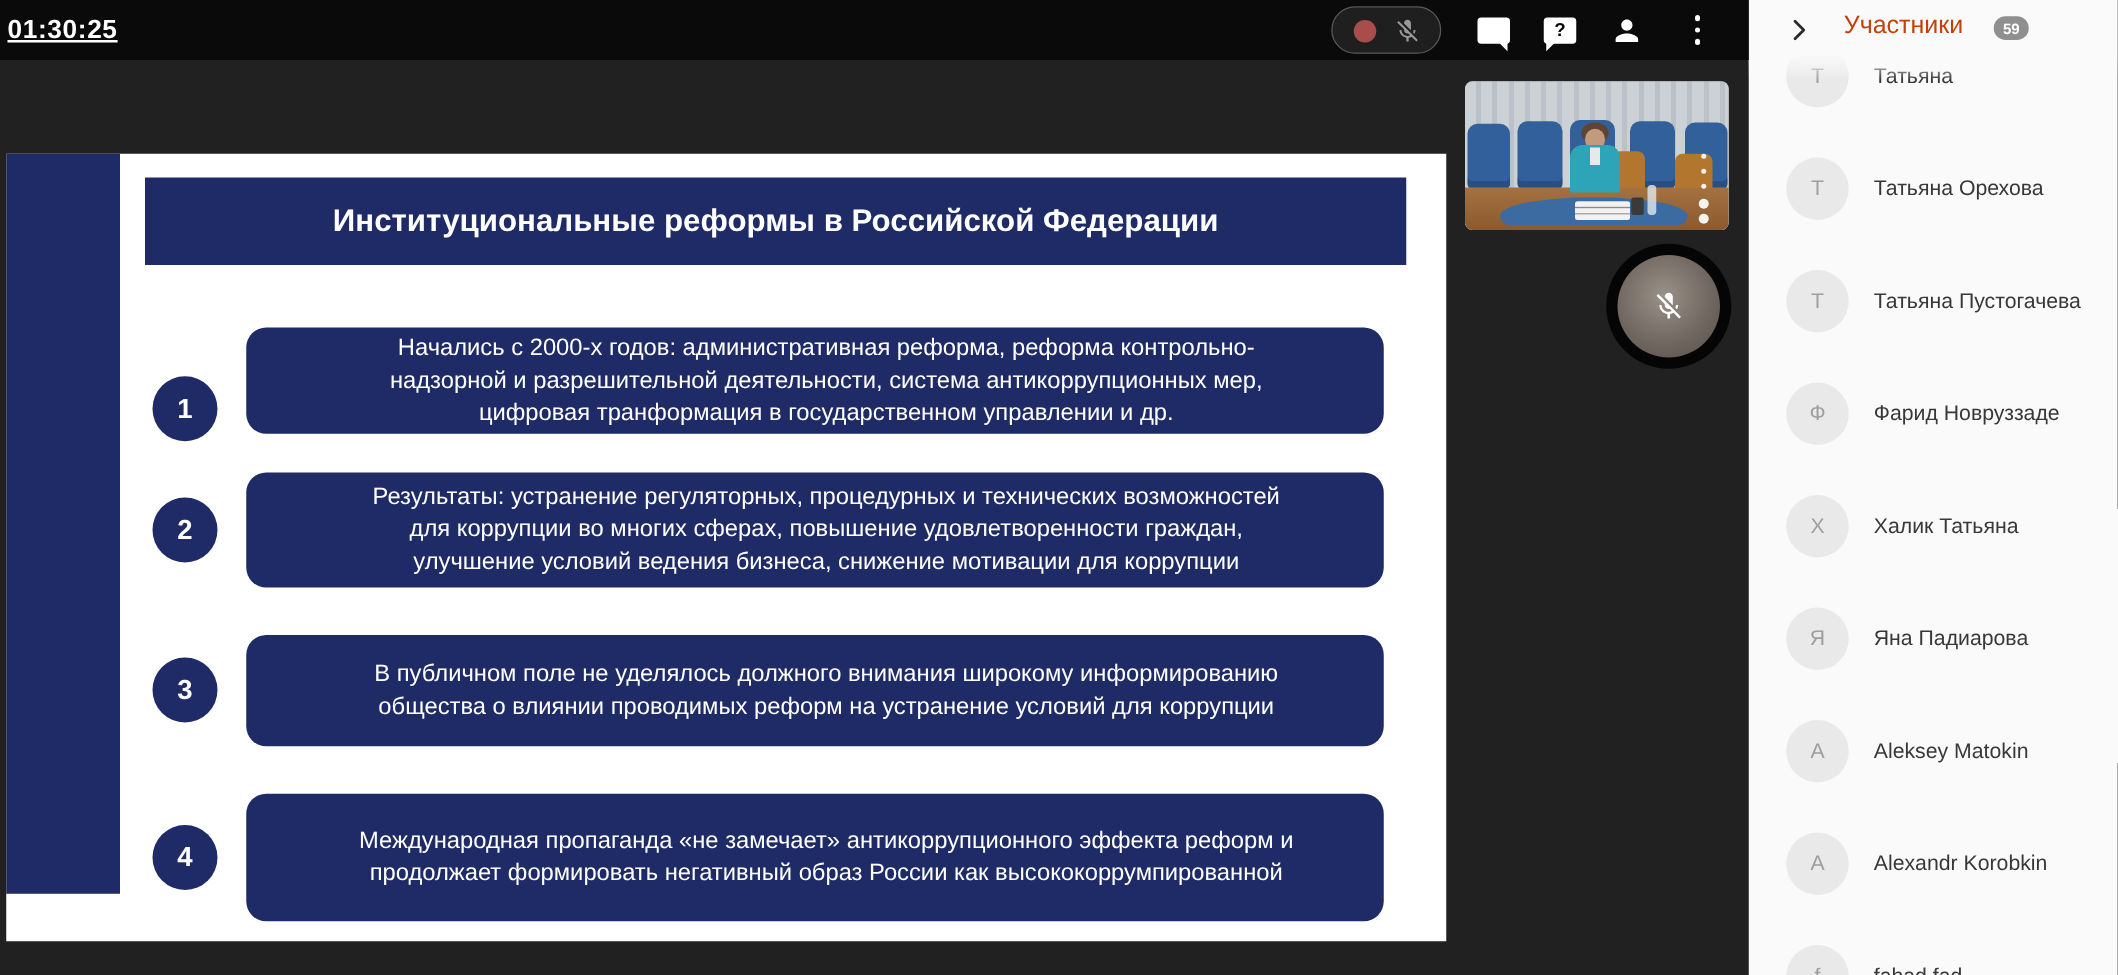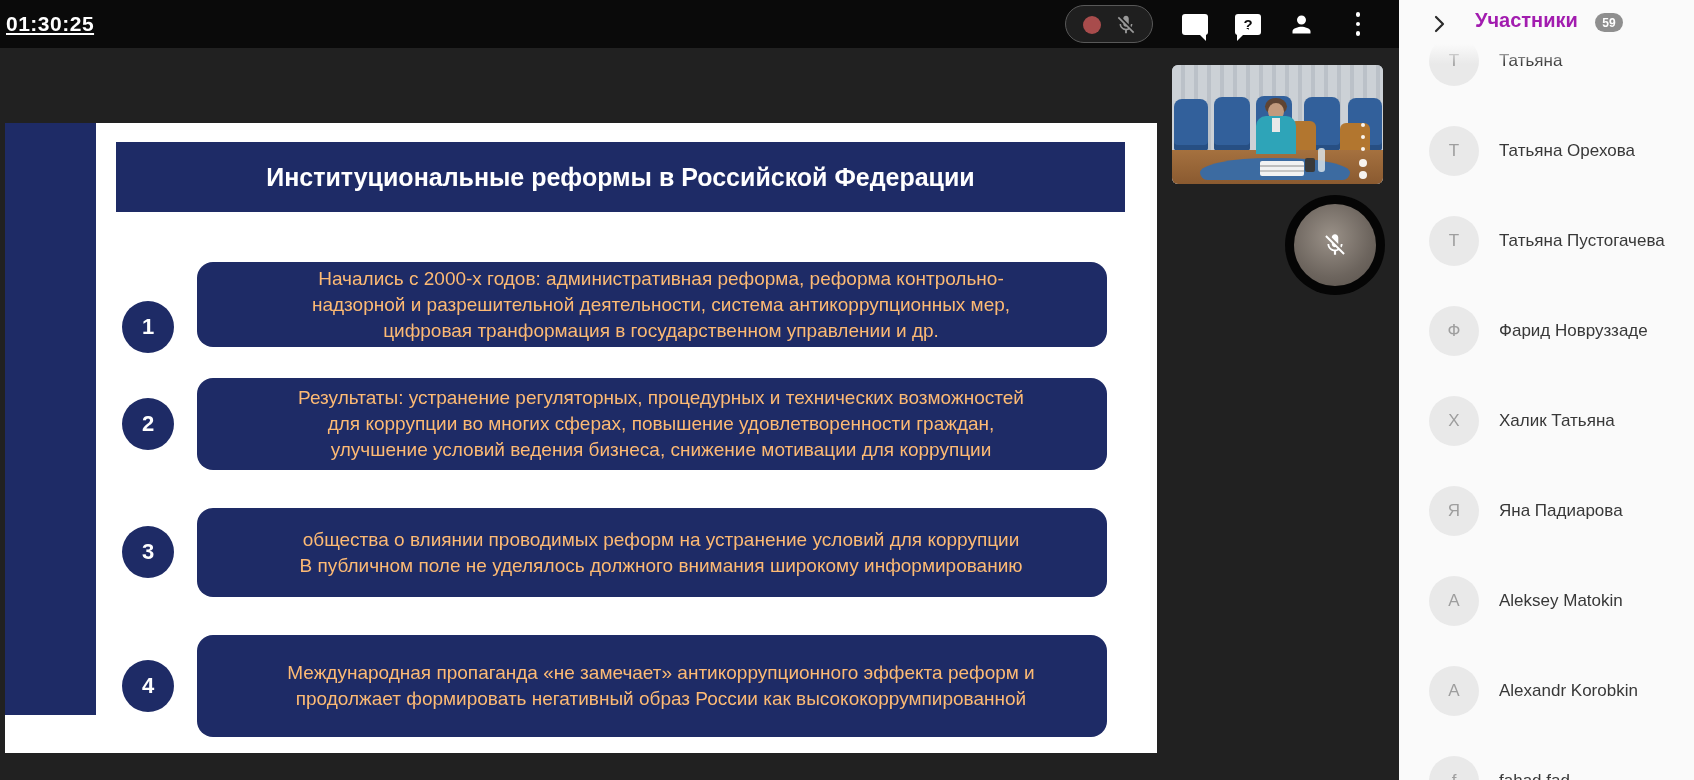--- a/index.html
+++ b/index.html
@@ -26,21 +26,21 @@
   .kebab i{width:4.5px;height:4.5px;border-radius:50%;background:#fff;}
   
   .stage{position:absolute;left:0;top:48px;width:1399px;height:732px;background:#212121;}
   
   .slide{position:absolute;left:5px;top:123px;width:1152px;height:630px;background:#fff;text-align:center;}
   .slide-sidebar{position:absolute;left:0;top:0;width:91px;height:592px;background:#1e2b66;}
   .slide-banner{position:absolute;left:111px;top:19px;width:1009px;height:70px;background:#1e2b66;display:flex;align-items:center;justify-content:center;}
   .slide-banner span{color:#fff;font-size:25px;font-weight:bold;}
   .num-circle{position:absolute;left:117px;width:52px;height:52px;border-radius:50%;background:#1e2b66;color:#fff;font-size:22px;font-weight:bold;display:flex;align-items:center;justify-content:center;}
   .pt-box{position:absolute;left:192px;width:910px;background:#1e2b66;border-radius:16px;display:flex;flex-direction:column;justify-content:center;padding-left:18px;box-sizing:border-box;}
-  .pt-box .box-line{color:#fdba74;font-size:19px;line-height:26px;white-space:nowrap;}
+  .pt-box .box-line{color:#ffffff;font-size:19px;line-height:26px;white-space:nowrap;}
   
   .vtile{position:absolute;left:1172px;top:65px;width:211px;height:119px;border-radius:6px;overflow:hidden;background:#aeb4bb;}
   .blinds{position:absolute;inset:0;background:repeating-linear-gradient(90deg,#ccd1d6 0 9px,#bbc1c8 9px 13px);}
   .chair{position:absolute;border-radius:8px 8px 4px 4px;background:#32609b;box-shadow:inset 0 -6px 0 #274f83;}
   .chair.wood{background:#b2762f;box-shadow:inset 0 -5px 0 #96601f;border-radius:6px 6px 3px 3px;}
   .desk{position:absolute;left:0;right:0;bottom:0;height:34px;background:linear-gradient(#a5713f,#8a5a30);}
   .deskmat{position:absolute;left:28px;bottom:4px;width:150px;height:22px;background:#3c6ba1;border-radius:50% 50% 8px 8px/70% 70% 8px 8px;}
   .hair{position:absolute;left:93px;top:33px;width:22px;height:17px;border-radius:50%;background:#5f4433;}
   .head{position:absolute;left:96px;top:38px;width:16px;height:17px;border-radius:50%;background:#c29a7d;}
   .torso{position:absolute;left:84px;top:51px;width:40px;height:38px;border-radius:10px 10px 0 0;background:#2ea4b8;}
@@ -54,21 +54,21 @@
   .muted-av .blur{position:absolute;left:9px;top:9px;width:82px;height:82px;border-radius:50%;background:radial-gradient(circle at 45% 40%,#9a9188,#6d655e 60%,#564f49);}
   .muted-av svg{position:absolute;left:37px;top:37px;width:26px;height:26px;fill:#fff;}
   
   .sidebar{position:absolute;left:1399px;top:0;width:295px;height:780px;background:#fafafa;}
   .p-row{position:absolute;left:0;width:295px;height:90px;}
   .p-avatar{position:absolute;left:30px;top:20px;width:50px;height:50px;border-radius:50%;background:#e9e9e9;color:#9e9e9e;font-size:17px;display:flex;align-items:center;justify-content:center;}
   .p-name{position:absolute;left:100px;top:0;height:90px;display:flex;align-items:center;color:#383838;font-size:17px;white-space:nowrap;}
   .sb-header{position:absolute;left:0;top:0;width:295px;height:44px;background:#fafafa;z-index:3;}
   .sb-fade{position:absolute;left:0;top:44px;width:295px;height:20px;background:linear-gradient(#fafafa,rgba(250,250,250,0));z-index:3;}
   .sb-chevron{position:absolute;left:28px;top:12px;width:24px;height:24px;cursor:pointer;}
-  .sb-title{position:absolute;left:76px;top:9px;font-size:20px;font-weight:bold;color:#a21caf;}
+  .sb-title{position:absolute;left:76px;top:9px;font-size:20px;font-weight:normal;color:#c2410c;}
   .sb-badge{position:absolute;left:196px;top:13px;min-width:28px;height:19px;border-radius:10px;background:#8f8f8f;color:#fff;font-size:12px;font-weight:bold;display:flex;align-items:center;justify-content:center;padding:0 2px;box-sizing:border-box;}
 </style>
 </head>
 <body>
 
 <div class="topbar">
   <div class="timer">01:30:25</div>
 
   <div class="rec-pill">
     <div class="rec-dot"></div>
@@ -118,22 +118,22 @@
 
   <div class="num-circle" style="top:275px">2</div>
   <div class="pt-box" style="top:255px;height:92px">
     <div class="box-line">Результаты: устранение регуляторных, процедурных и технических возможностей</div>
     <div class="box-line">для коррупции во многих сферах, повышение удовлетворенности граждан,</div>
     <div class="box-line">улучшение условий ведения бизнеса, снижение мотивации для коррупции</div>
   </div>
 
   <div class="num-circle" style="top:403px">3</div>
   <div class="pt-box" style="top:385px;height:89px">
+    <div class="box-line">В публичном поле не уделялось должного внимания широкому информированию</div>
     <div class="box-line">общества о влиянии проводимых реформ на устранение условий для коррупции</div>
-    <div class="box-line">В публичном поле не уделялось должного внимания широкому информированию</div>
   </div>
 
   <div class="num-circle" style="top:537px">4</div>
   <div class="pt-box" style="top:512px;height:102px">
     <div class="box-line">Международная пропаганда «не замечает» антикоррупционного эффекта реформ и</div>
     <div class="box-line">продолжает формировать негативный образ России как высококоррумпированной</div>
   </div>
 </div>
 
 <div class="vtile">

